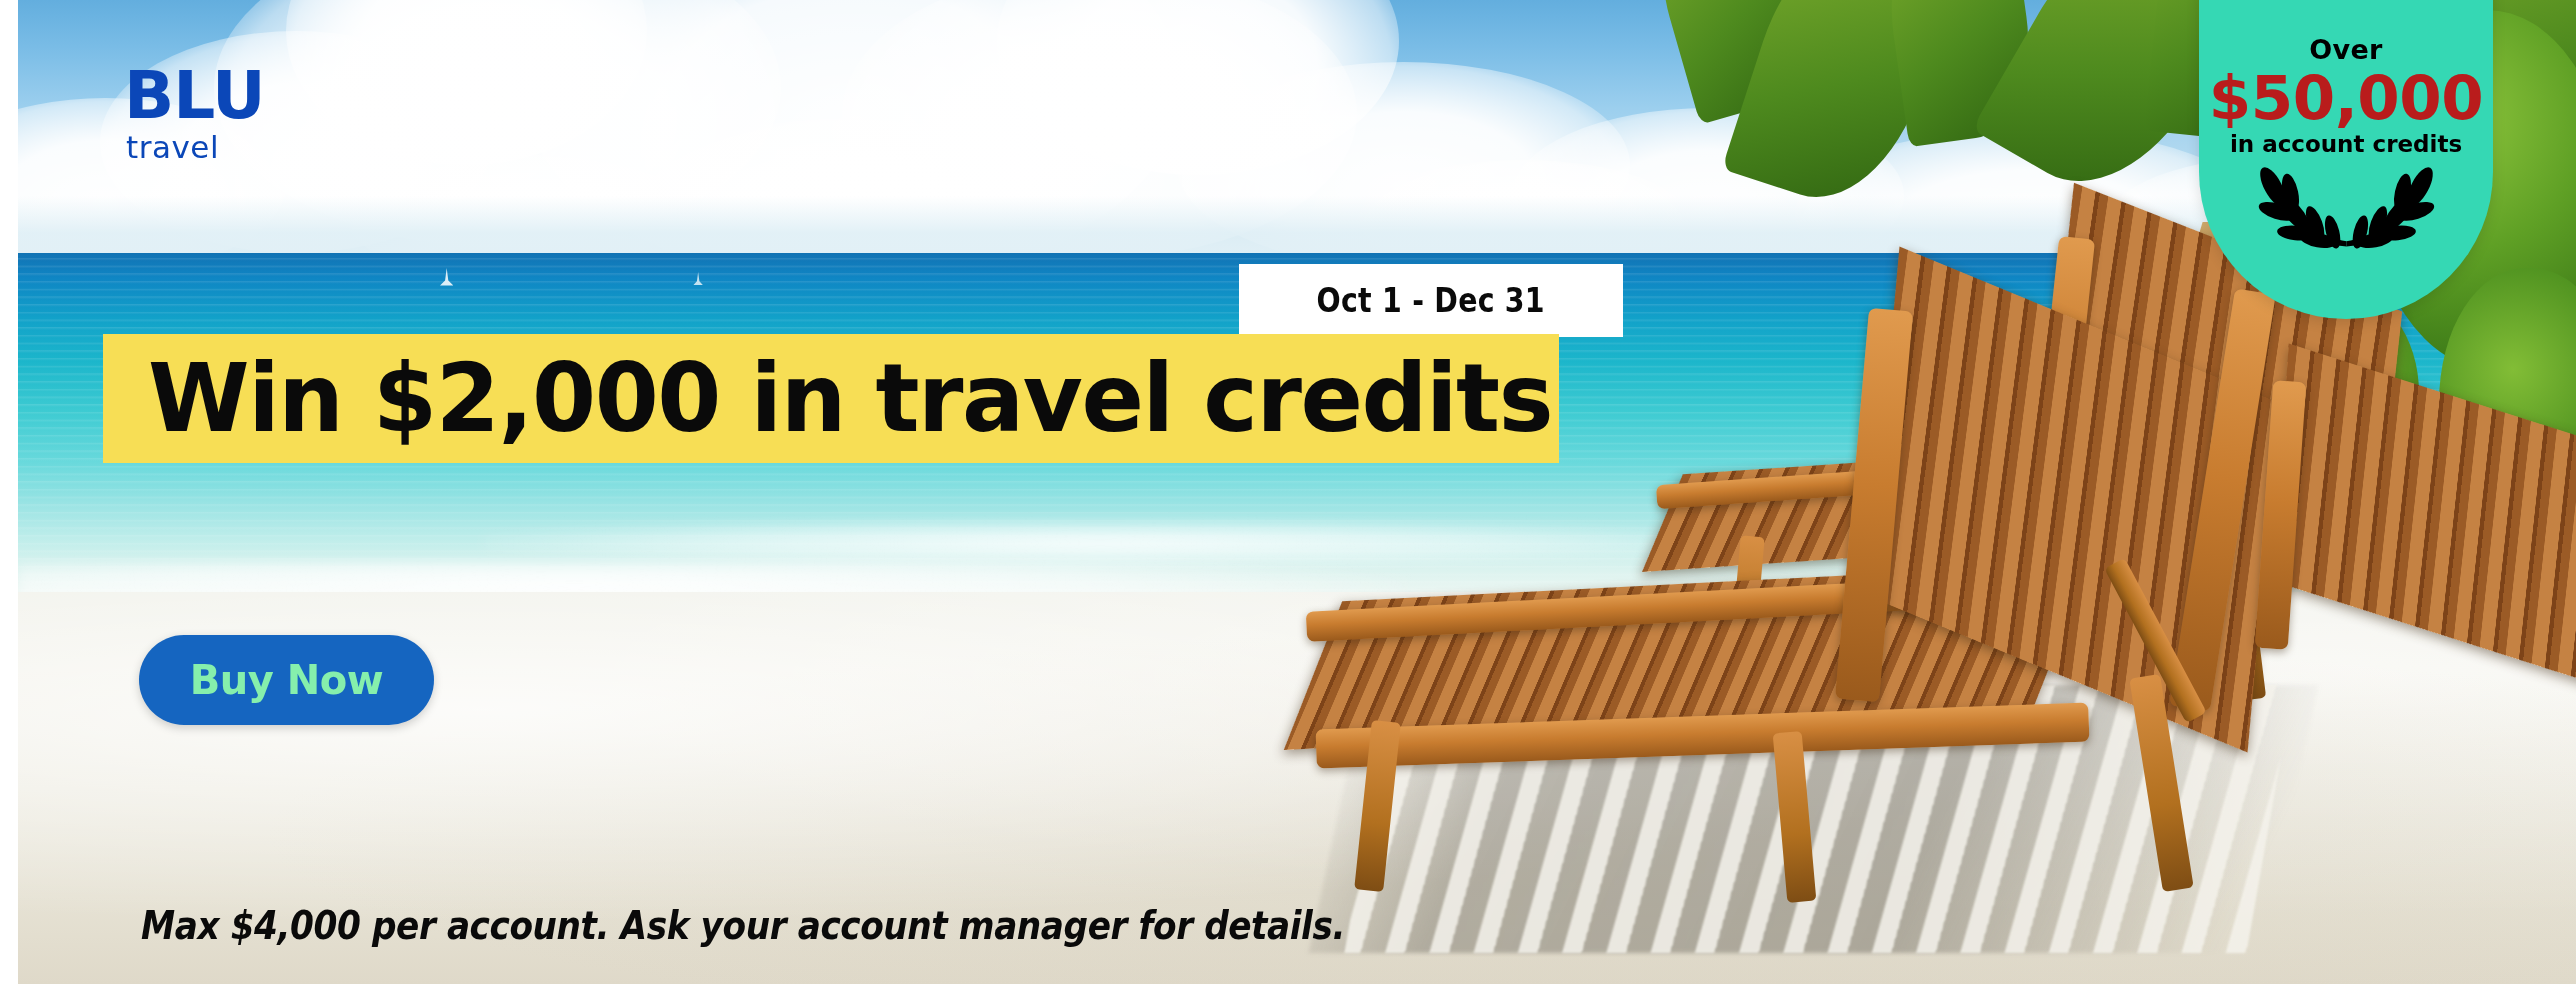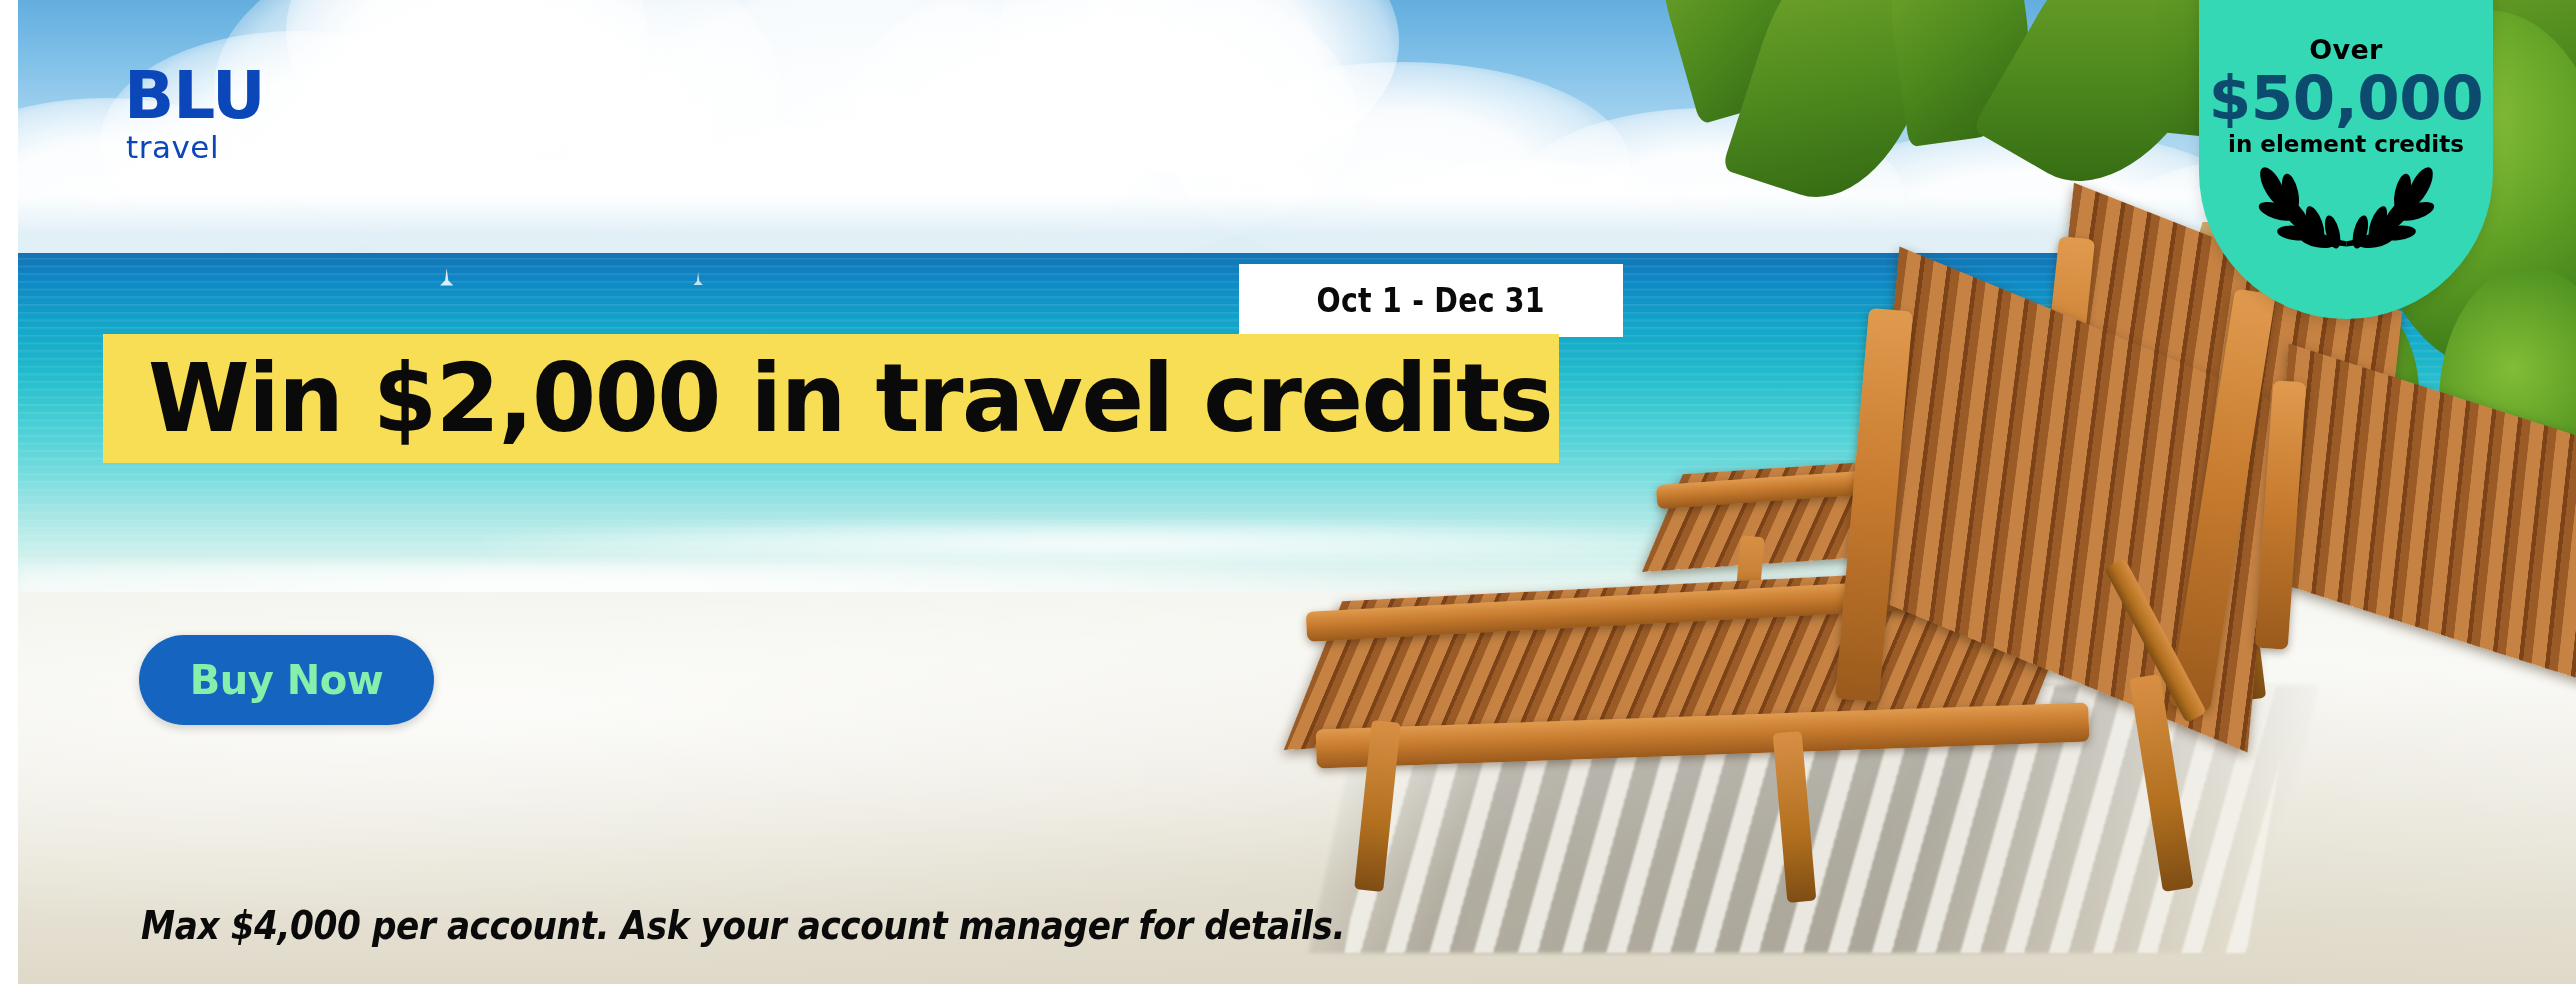--- a/index.html
+++ b/index.html
@@ -260,21 +260,21 @@
     margin-top: 49px;
     font-size: 27px;
     font-weight: 700;
     color: #000;
     letter-spacing: 0.3px;
     font-family: "DejaVu Sans", sans-serif;
   }
   .badge-amount {
     font-size: 61px;
     font-weight: 700;
-    color: #0c4a6e;
+    color: #b91c1c;
     line-height: 1.08;
     letter-spacing: -0.5px;
     font-family: "DejaVu Sans", sans-serif;
   }
   .badge-sub {
     font-size: 23px;
     font-weight: 700;
     color: #000;
     margin-top: 1px;
     font-family: "DejaVu Sans", sans-serif;
@@ -472,21 +472,21 @@
   </div>
 
   <div class="logo">
     <div class="logo-blu">BLU</div>
     <div class="logo-element">travel</div>
   </div>
 
   <div class="badge">
     <div class="badge-over">Over</div>
     <div class="badge-amount">$50,000</div>
-    <div class="badge-sub">in element credits</div>
+    <div class="badge-sub">in account credits</div>
     <div class="laurel">
       <svg width="201" height="90" viewBox="0 0 390 175" aria-hidden="true">
         <g fill="#000">
 
           <path d="M195 168 C150 166 108 146 78 112 C52 82 40 48 38 22 C58 44 70 72 88 96 C112 128 150 152 195 158 Z"></path>
           <ellipse cx="52" cy="52" rx="17" ry="42" transform="rotate(-28 52 52)"></ellipse>
           <ellipse cx="86" cy="64" rx="15" ry="38" transform="rotate(-12 86 64)"></ellipse>
           <ellipse cx="60" cy="100" rx="15" ry="37" transform="rotate(-72 60 100)"></ellipse>
           <ellipse cx="100" cy="110" rx="15" ry="38" transform="rotate(-34 100 110)"></ellipse>
           <ellipse cx="96" cy="142" rx="14" ry="36" transform="rotate(-84 96 142)"></ellipse>

